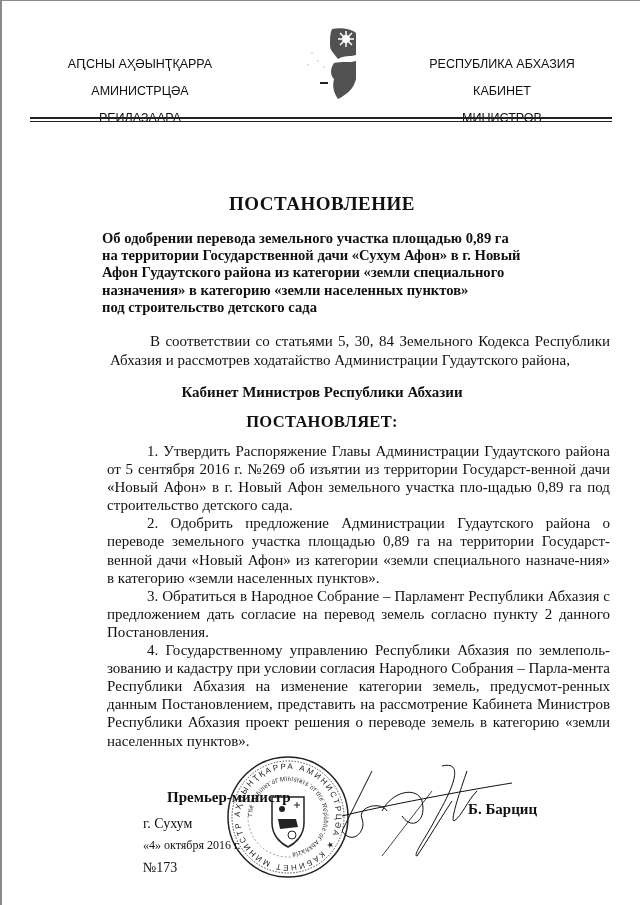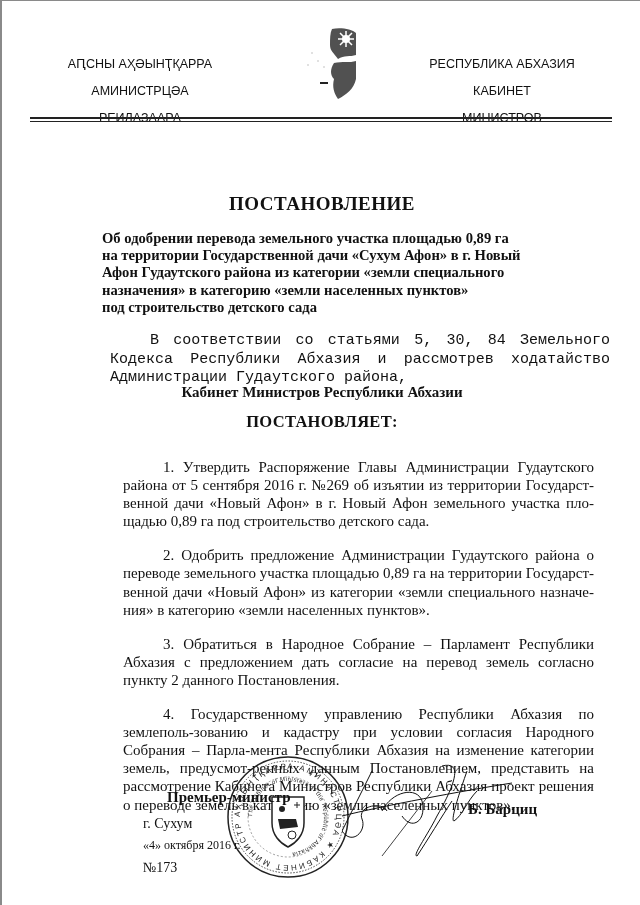--- a/index.html
+++ b/index.html
@@ -24,34 +24,34 @@
     font-weight: bold; font-size: 19px; letter-spacing: 0.5px;
   }
   .subject {
     position: absolute; top: 229px; left: 100px; width: 440px; text-align: left;
     font-weight: bold; font-size: 14.6px; line-height: 17.2px;
   }
   .preamble {
     position: absolute; top: 331px; left: 108px; width: 500px;
     font-size: 15px; line-height: 18.5px; text-align: justify;
   }
-  .preamble .p1 { text-indent: 40px; font-family: Liberation Mono, monospace; }
+  .preamble .p1 { text-indent: 40px; }
   .cabinet {
     position: absolute; top: 383px; left: 0; width: 640px; text-align: center;
     font-weight: bold; font-size: 15px;
   }
   .decrees {
     position: absolute; top: 411px; left: 0; width: 640px; text-align: center;
     font-weight: bold; font-size: 16.5px; letter-spacing: 0.3px;
   }
   .items {
     position: absolute; top: 441px; left: 105px; width: 503px;
     font-size: 15px; line-height: 18.1px;
   }
-  .item { text-align: justify; text-align-last: left; text-indent: 40px; margin: 16px; }
+  .item { text-align: justify; text-align-last: left; text-indent: 40px; margin: 0; }
   .sign-title {
     position: absolute; top: 788px; left: 141px; font-weight: bold; font-size: 15px; margin-left: 24px;
   }
   .sign-name {
     position: absolute; top: 760px; left: 466px; font-weight: bold; font-size: 15px; margin-top: 40px;
   }
   .place { position: absolute; top: 815px; left: 141px; font-size: 14px; }
   .date  { position: absolute; top: 837px; left: 141px; font-size: 12px; }
   .num   { position: absolute; top: 859px; left: 141px; font-size: 14px; }
   .stamp { position: absolute; left: 222px; top: 752px; width: 128px; height: 128px; }

